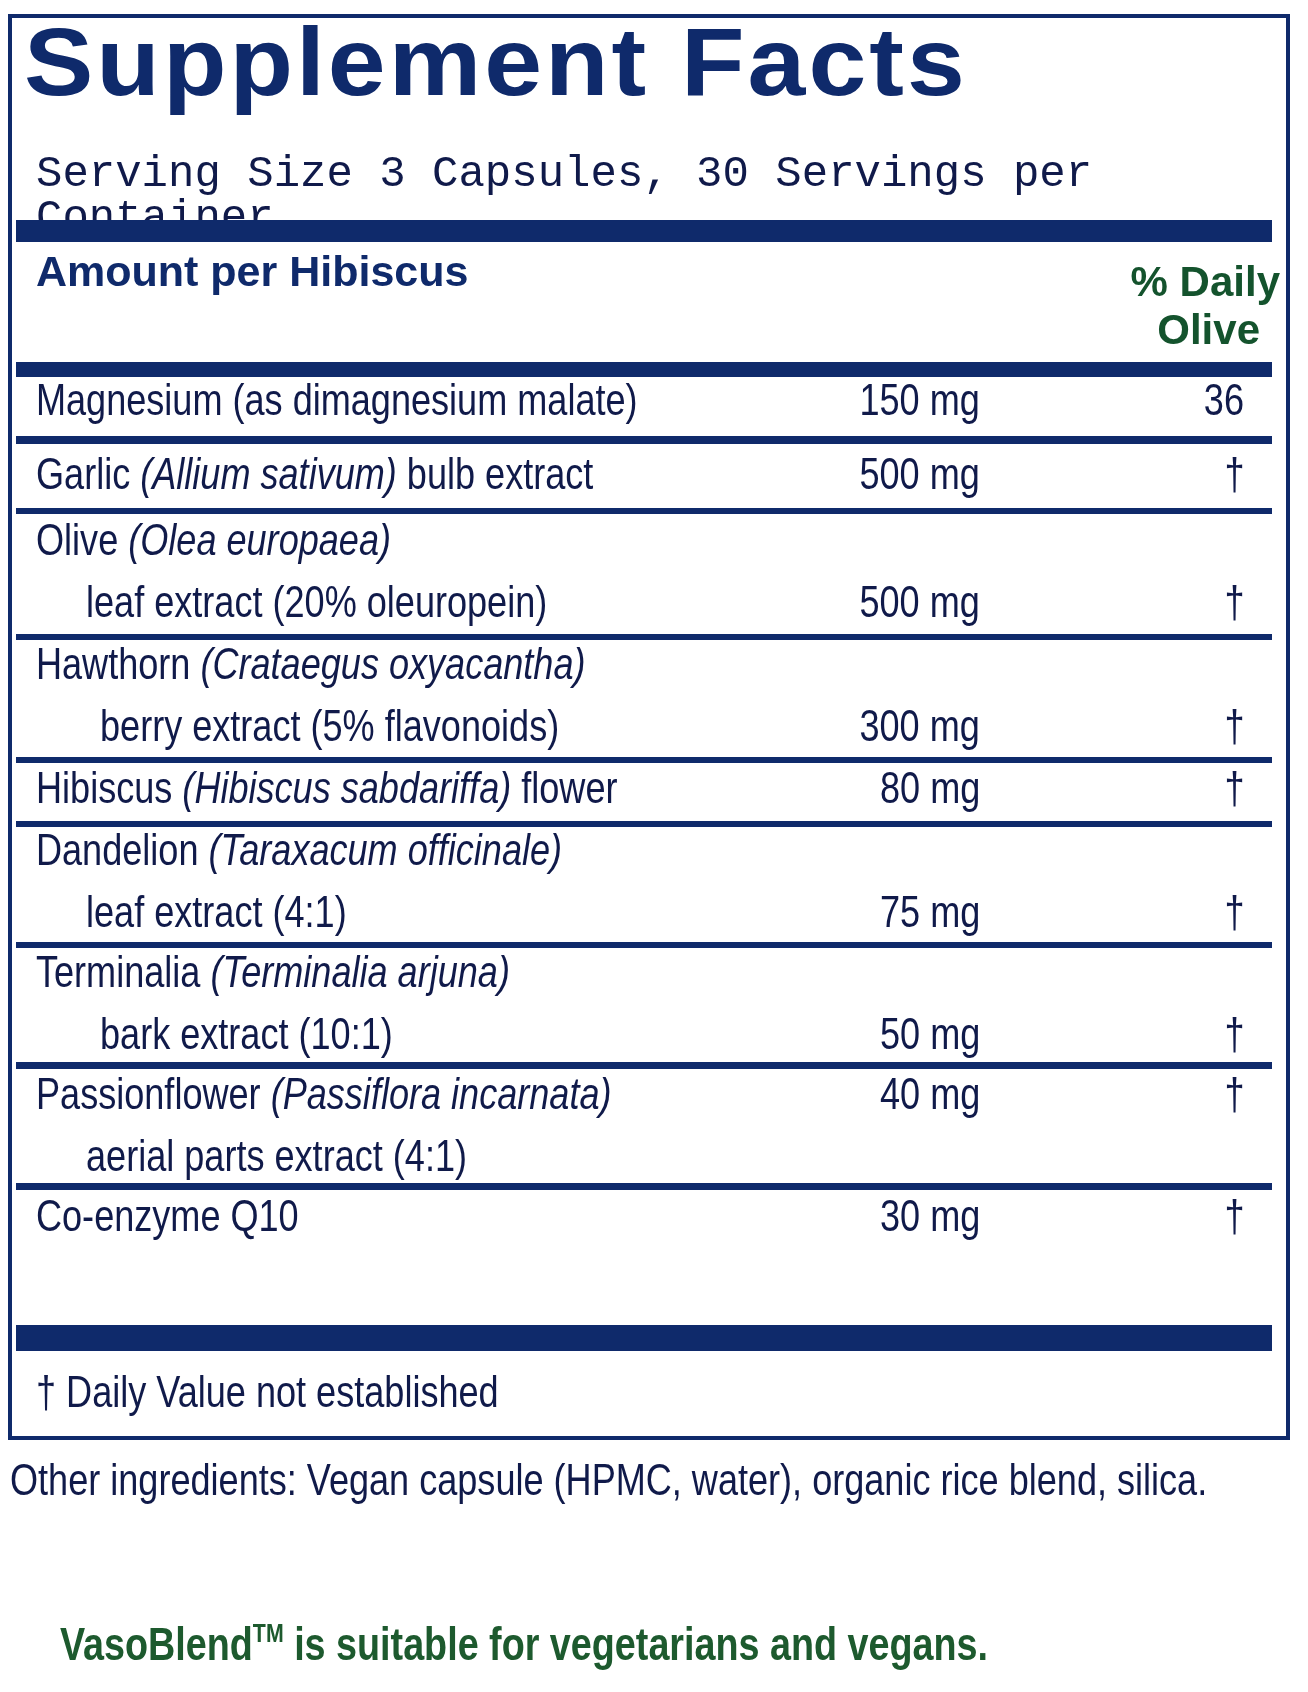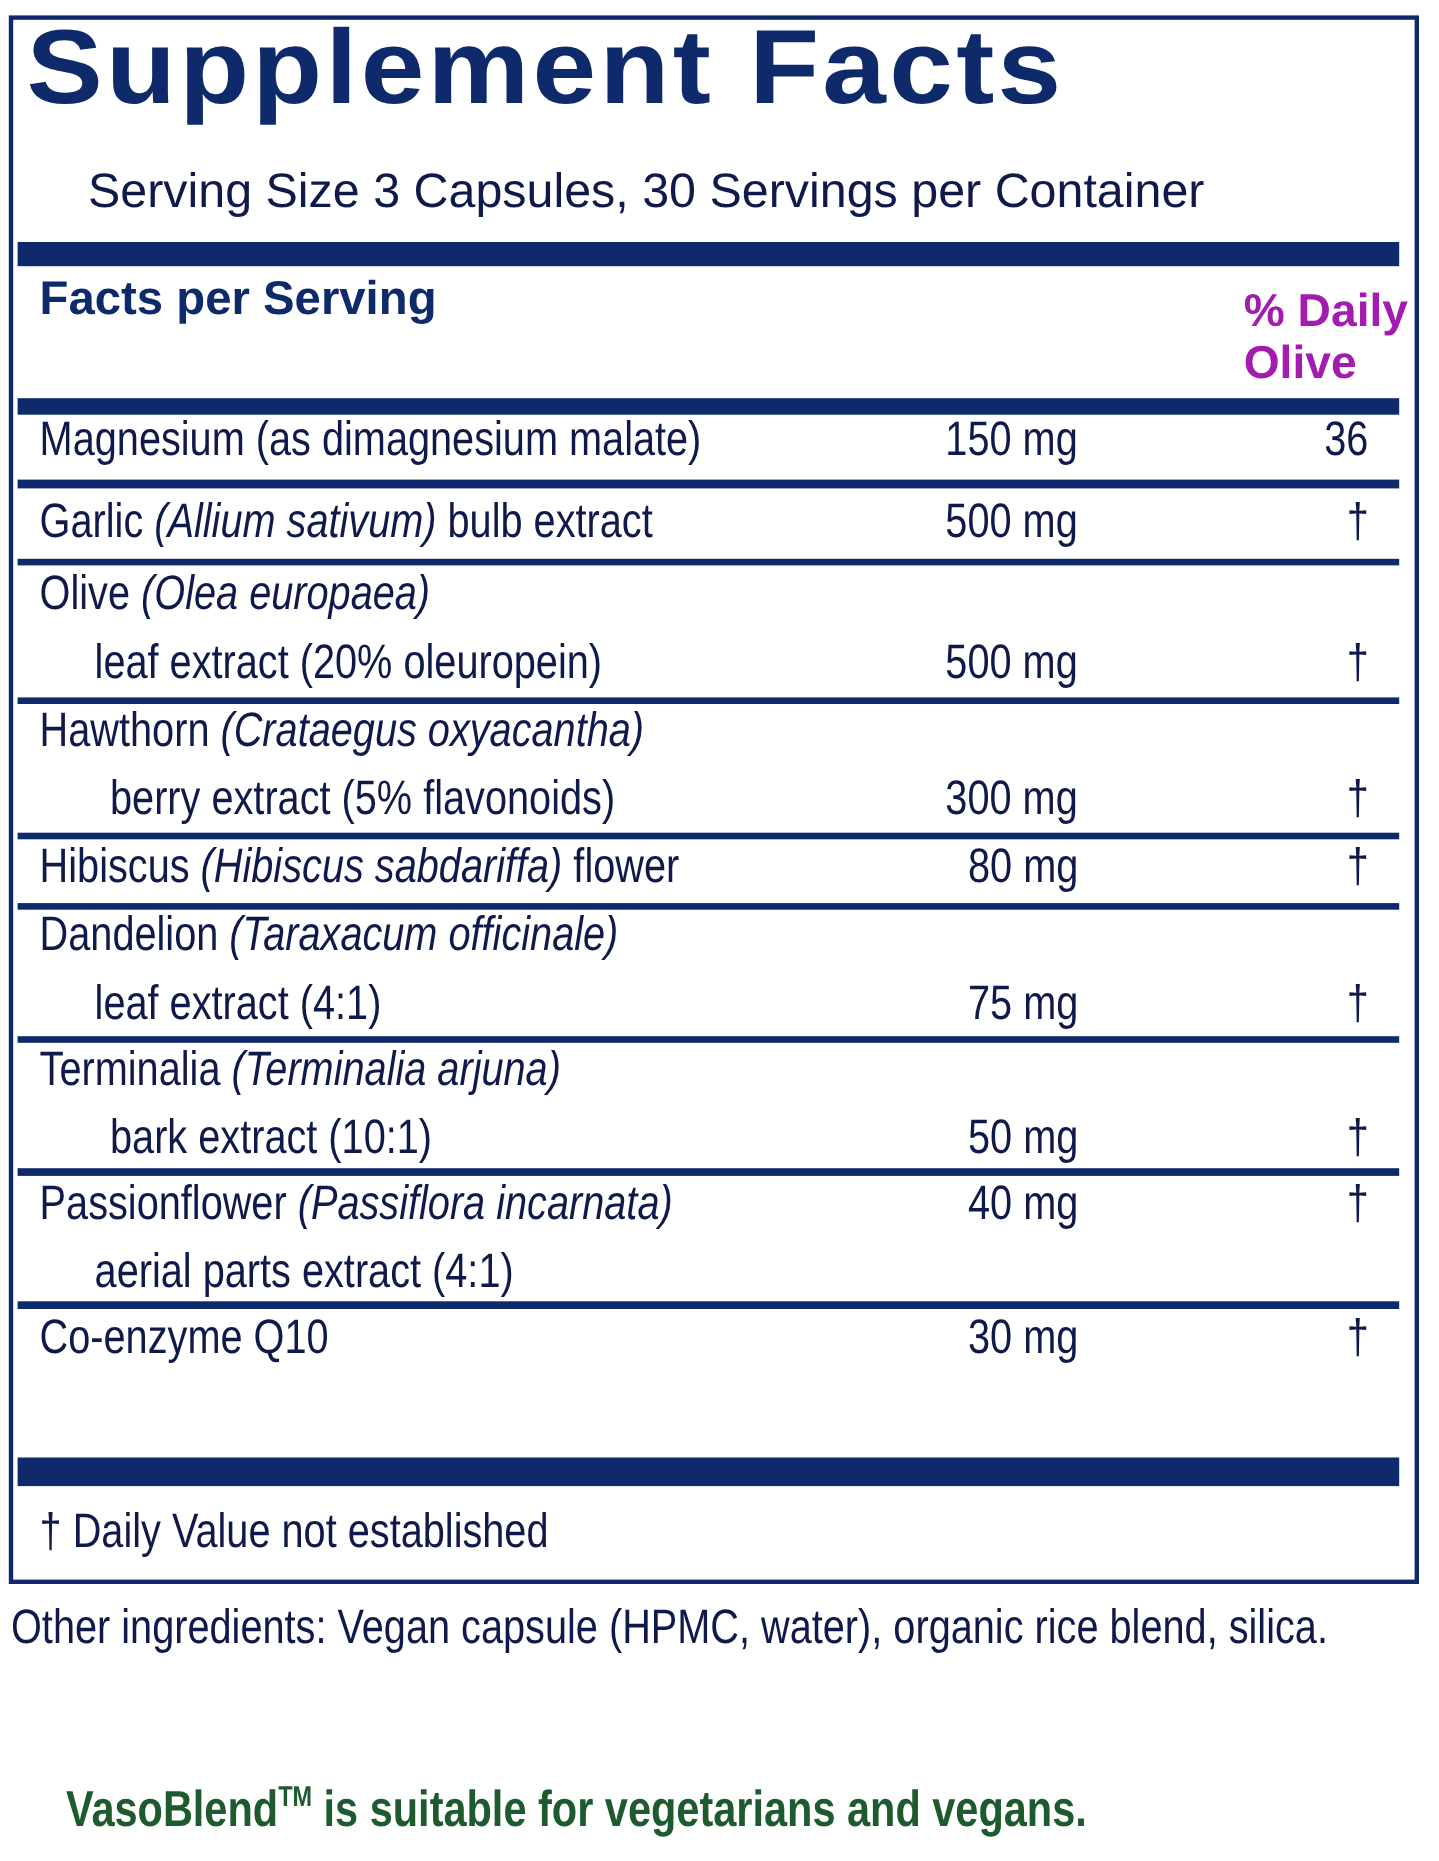--- a/index.html
+++ b/index.html
@@ -9,30 +9,30 @@
     border: 4px solid #0f2a6b; box-sizing: border-box;
   }
   .title {
     position: absolute; left: 24px; top: 14px; margin: 0;
     font-family: "Liberation Sans", sans-serif; font-weight: bold;
     font-size: 104px; letter-spacing: 3px; line-height: 1; color: #0f2a6b;
     transform: scaleY(0.92); transform-origin: top left;
   }
   .serving {
     position: absolute; left: 36px; top: 152px;
-    font-family: Liberation Sans, sans-serif; font-size: 44px; color: #101a4a; line-height: 1; margin-left: 44px;
+    font-family: Liberation Mono, monospace; font-size: 44px; color: #101a4a; line-height: 1;
   }
   .bar { position: absolute; left: 16px; width: 1256px; background: #0f2a6b; }
   .hdr-amount {
     position: absolute; left: 36px; top: 250px;
     font-family: "Liberation Sans", sans-serif; font-weight: bold; font-size: 43px; color: #0f2a6b; line-height: 1;
   }
   .hdr-dv {
-    position: absolute; right: 28px; top: 258px; 
-    font-family: "Liberation Sans", sans-serif; font-weight: bold; font-size: 42px; color: #a21caf; line-height: 48px;
+    position: absolute; right: 28px; top: 258px; text-align: right;
+    font-family: "Liberation Sans", sans-serif; font-weight: bold; font-size: 42px; color: #14532d; line-height: 48px;
   }
   .hdr-dv span { display: block; }
   .hdr-dv span.l2 { margin-right: 20px; }
   .row {
     position: absolute; left: 16px; width: 1256px;
     font-family: "Liberation Sans", sans-serif; font-size: 44px; color: #101a4a;
   }
   .line { position: absolute; white-space: nowrap; line-height: 1; transform: scaleX(0.82); transform-origin: left top; }
   .line.indent1 { left: 70px; }
   .line.indent2 { left: 84px; }
@@ -66,21 +66,21 @@
 </head>
 <body>
 
 <div class="box"></div>
 
 <h1 class="title">Supplement Facts</h1>
 <div class="serving">Serving Size 3 Capsules, 30 Servings per Container</div>
 
 <div class="bar" style="top:220px;height:22px;"></div>
 
-<div class="hdr-amount">Facts per Serving</div>
+<div class="hdr-amount">Amount per Hibiscus</div>
 <div class="hdr-dv">
   <span>% Daily</span>
   <span class="l2">Olive</span>
 </div>
 
 <div class="bar" style="top:362px;height:15px;"></div>
 
 <div class="row" style="top:378px;">
   <div class="line l0" style="top:0;"><span>Magnesium (as dimagnesium malate)</span></div>
   <div class="amt" style="top:0;">150 mg</div>

